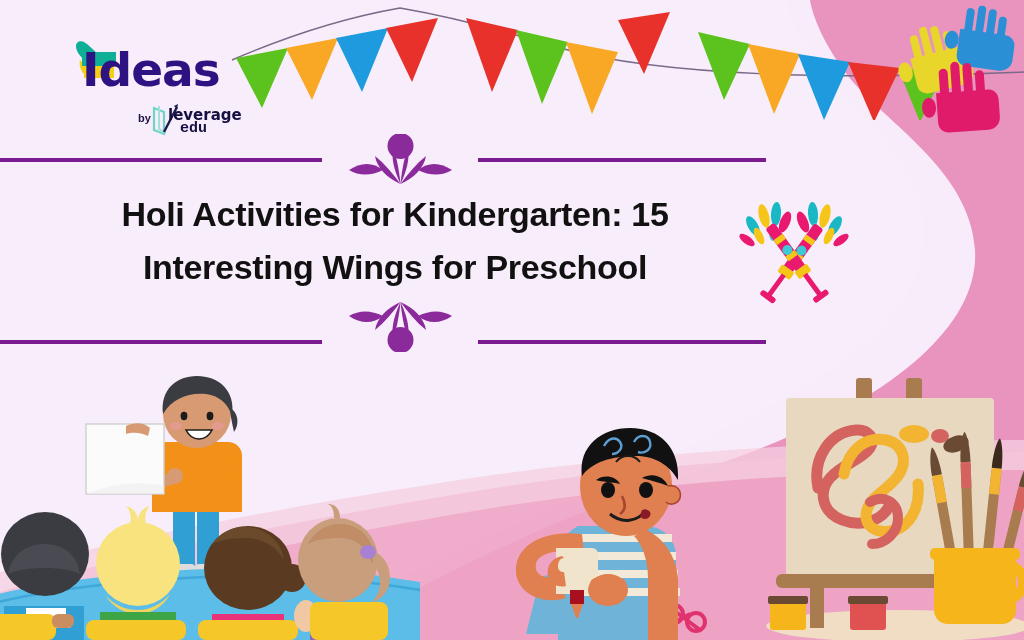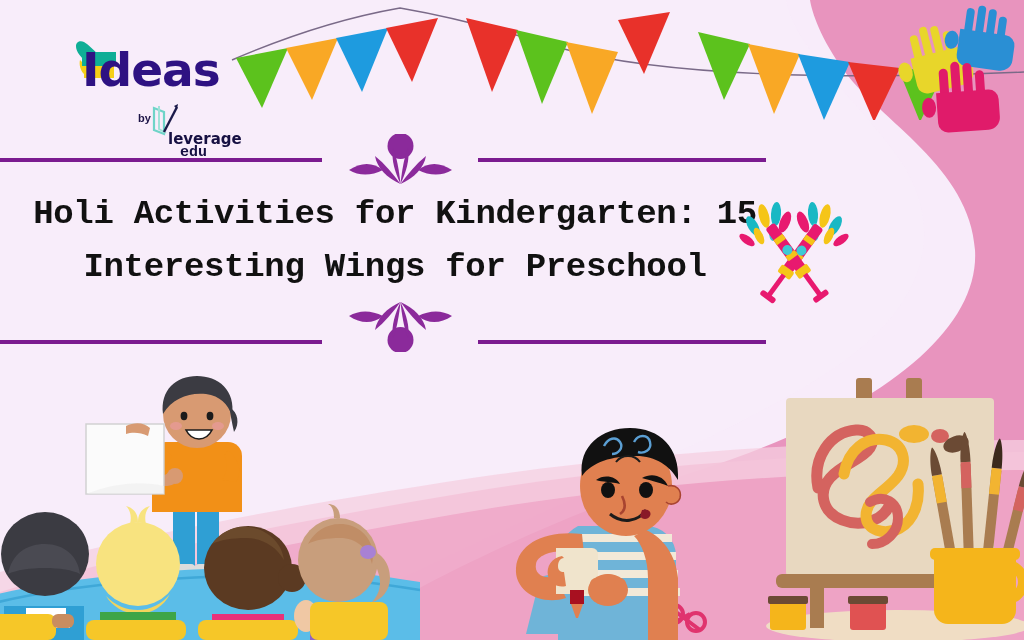--- a/index.html
+++ b/index.html
@@ -49,21 +49,20 @@
   }
   #logo .lev-word {
     position: absolute;
     left: 106px;
     top: 80px;
     font-size: 15px;
     font-weight: bold;
     color: #161042;
     line-height: 0.95;
     font-family: "DejaVu Sans", sans-serif;
-    margin-top: 24px;
   }
   #logo .lev-word .l2 { display:block; margin-left: 12px; font-family: Liberation Mono, monospace; }
 
   
   #title-block {
     position: absolute;
     left: 0;
     top: 150px;
     width: 790px;
     height: 215px;
@@ -72,21 +71,21 @@
     position: absolute;
     left: 0;
     top: 38px;
     width: 790px;
     text-align: center;
     font-size: 34px;
     font-weight: bold;
     color: #111111;
     line-height: 1.55;
     letter-spacing: -0.3px;
-    font-family: Liberation Mono, monospace;
+    font-family: Liberation Sans, sans-serif;
   }
   .rule {
     position: absolute;
     height: 4px;
     background: #7b1b8f;
   }
   .rule.left  { left: 0;   width: 322px; }
   .rule.right { left: 478px; width: 288px; }
   .rule.top    { top: 8px; }
   .rule.bottom { top: 190px; }

